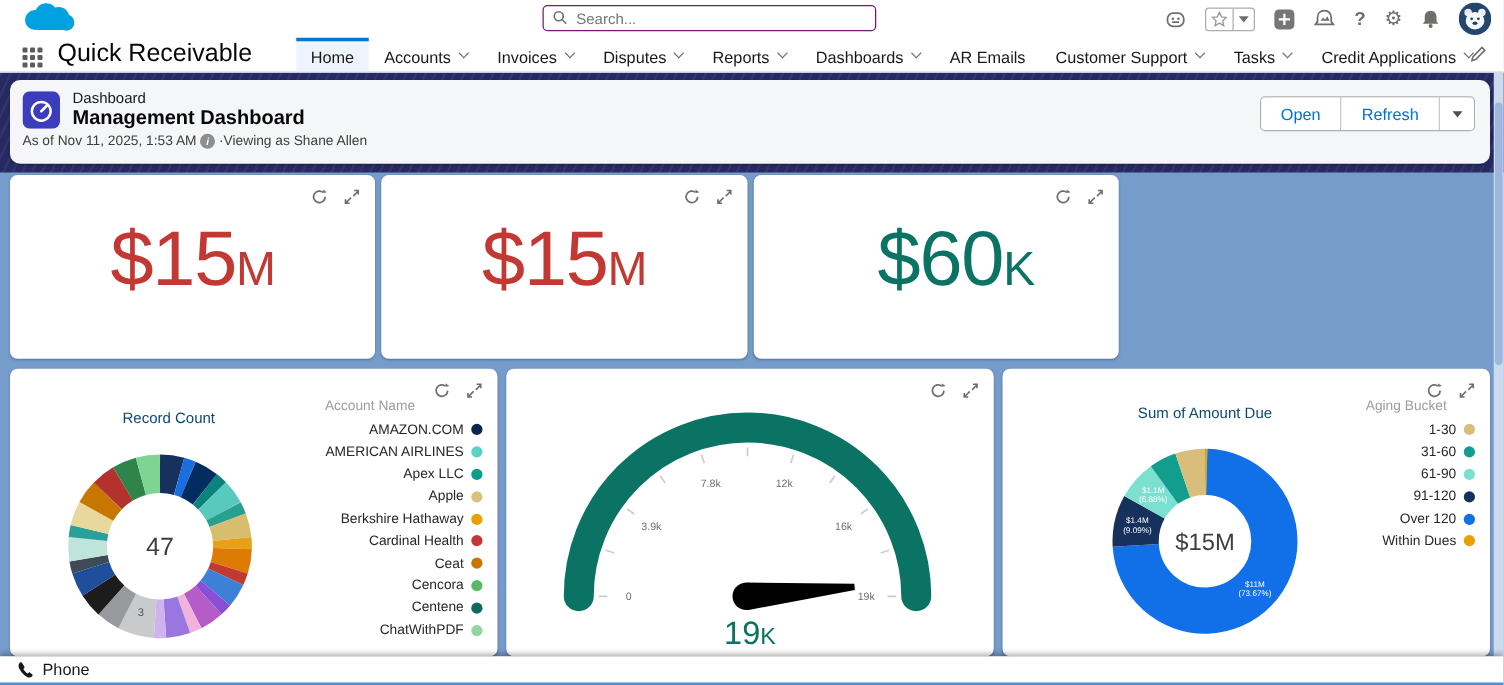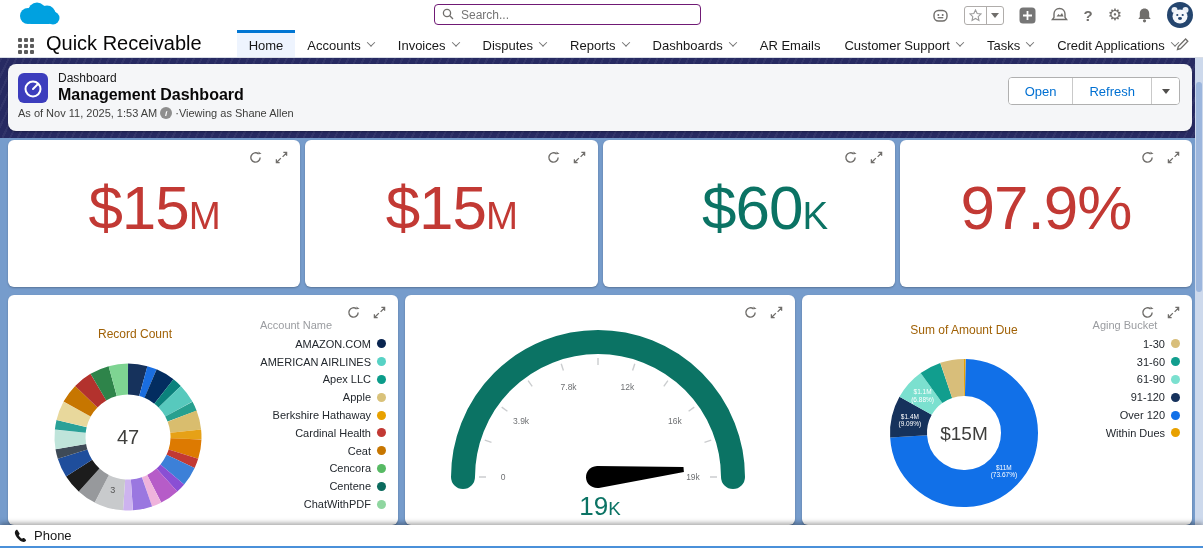--- a/index.html
+++ b/index.html
@@ -70,21 +70,21 @@
   .card-icos { display:flex; gap:13px; color:#706e6b; margin-top:2px; }
   .card-icos svg { cursor:pointer; }
   .card-foot { position:absolute; bottom:0; left:0; right:0; display:flex; justify-content:space-between;
      align-items:center; padding:0 12px 9px 12px; z-index:3; }
   .card-foot a { font-size:11px; color:#0070d2; text-decoration:none; cursor:pointer; }
   .card-foot .asof { font-size:11px; color:#181818; }
   .kpi-value { position:absolute; top:46%; left:0; right:0; transform:translateY(-50%); text-align:center;
      font-size:62px; letter-spacing:-1px; line-height:1; white-space:nowrap; }
   .kpi-value .suffix { font-size:0.62em; }
 
-  .axis-title { position:absolute; font-size:12px; color:#a16207; text-align:center; z-index:2; }
+  .axis-title { position:absolute; font-size:12px; color:#0c4a6e; text-align:center; z-index:2; }
   .chart-svg { position:absolute; z-index:1; }
   .legend { position:absolute; z-index:2; }
   .legend .lg-title { font-size:11px; color:#9a9ca0; text-align:center; margin-bottom:4px; }
   .lg-item { display:flex; justify-content:flex-end; align-items:center; gap:6px; height:17.8px; cursor:pointer; }
   .lg-item .lbl { font-size:11px; color:#23282e; white-space:nowrap; }
   .lg-item .dot { width:9px; height:9px; border-radius:50%; flex:none; }
   .gauge-value { position:absolute; left:0; right:0; text-align:center; font-size:26px; z-index:2; }
   .gauge-value .suffix { font-size:0.72em; }
 
   
@@ -310,39 +310,20 @@
               <svg width="13" height="13" viewBox="0 0 14 14">
                 <path d="M9 1.5h3.5V5M12.8 1.7L8.2 6.3M5 12.5H1.5V9M1.7 12.3l4.6-4.6" fill="none" stroke="#706e6b" stroke-width="1.4"></path>
               </svg>
             </div>
           </div>
           <div class="card-foot">
             <a href="#"></a>
             <span class="asof"></span>
           </div>
           <div class="kpi-value" style="color: rgb(11, 115, 100); margin-left: 32px;"><span>$60</span><span class="suffix">K</span></div>
-        </div>
-        <div class="card">
-          <div class="card-head">
-            <span class="card-title"></span>
-            <div class="card-icos">
-              <svg width="13" height="13" viewBox="0 0 14 14">
-                <path d="M12 7a5 5 0 1 1-1.7-3.8" fill="none" stroke="#706e6b" stroke-width="1.5"></path>
-                <path d="M10 0.6l0.5 3 3-0.6z" fill="#706e6b"></path>
-              </svg>
-              <svg width="13" height="13" viewBox="0 0 14 14">
-                <path d="M9 1.5h3.5V5M12.8 1.7L8.2 6.3M5 12.5H1.5V9M1.7 12.3l4.6-4.6" fill="none" stroke="#706e6b" stroke-width="1.4"></path>
-              </svg>
-            </div>
-          </div>
-          <div class="card-foot">
-            <a href="#"></a>
-            <span class="asof"></span>
-          </div>
-          <div class="kpi-value" style="color: rgb(194, 57, 52);"><span>97.9%</span><span class="suffix"></span></div>
         </div>
       </div>
 
   <div class="charts-row">
         <div class="card">
           <div class="card-head">
             <span class="card-title"></span>
             <div class="card-icos">
               <svg width="13" height="13" viewBox="0 0 14 14">
                 <path d="M12 7a5 5 0 1 1-1.7-3.8" fill="none" stroke="#706e6b" stroke-width="1.5"></path>

